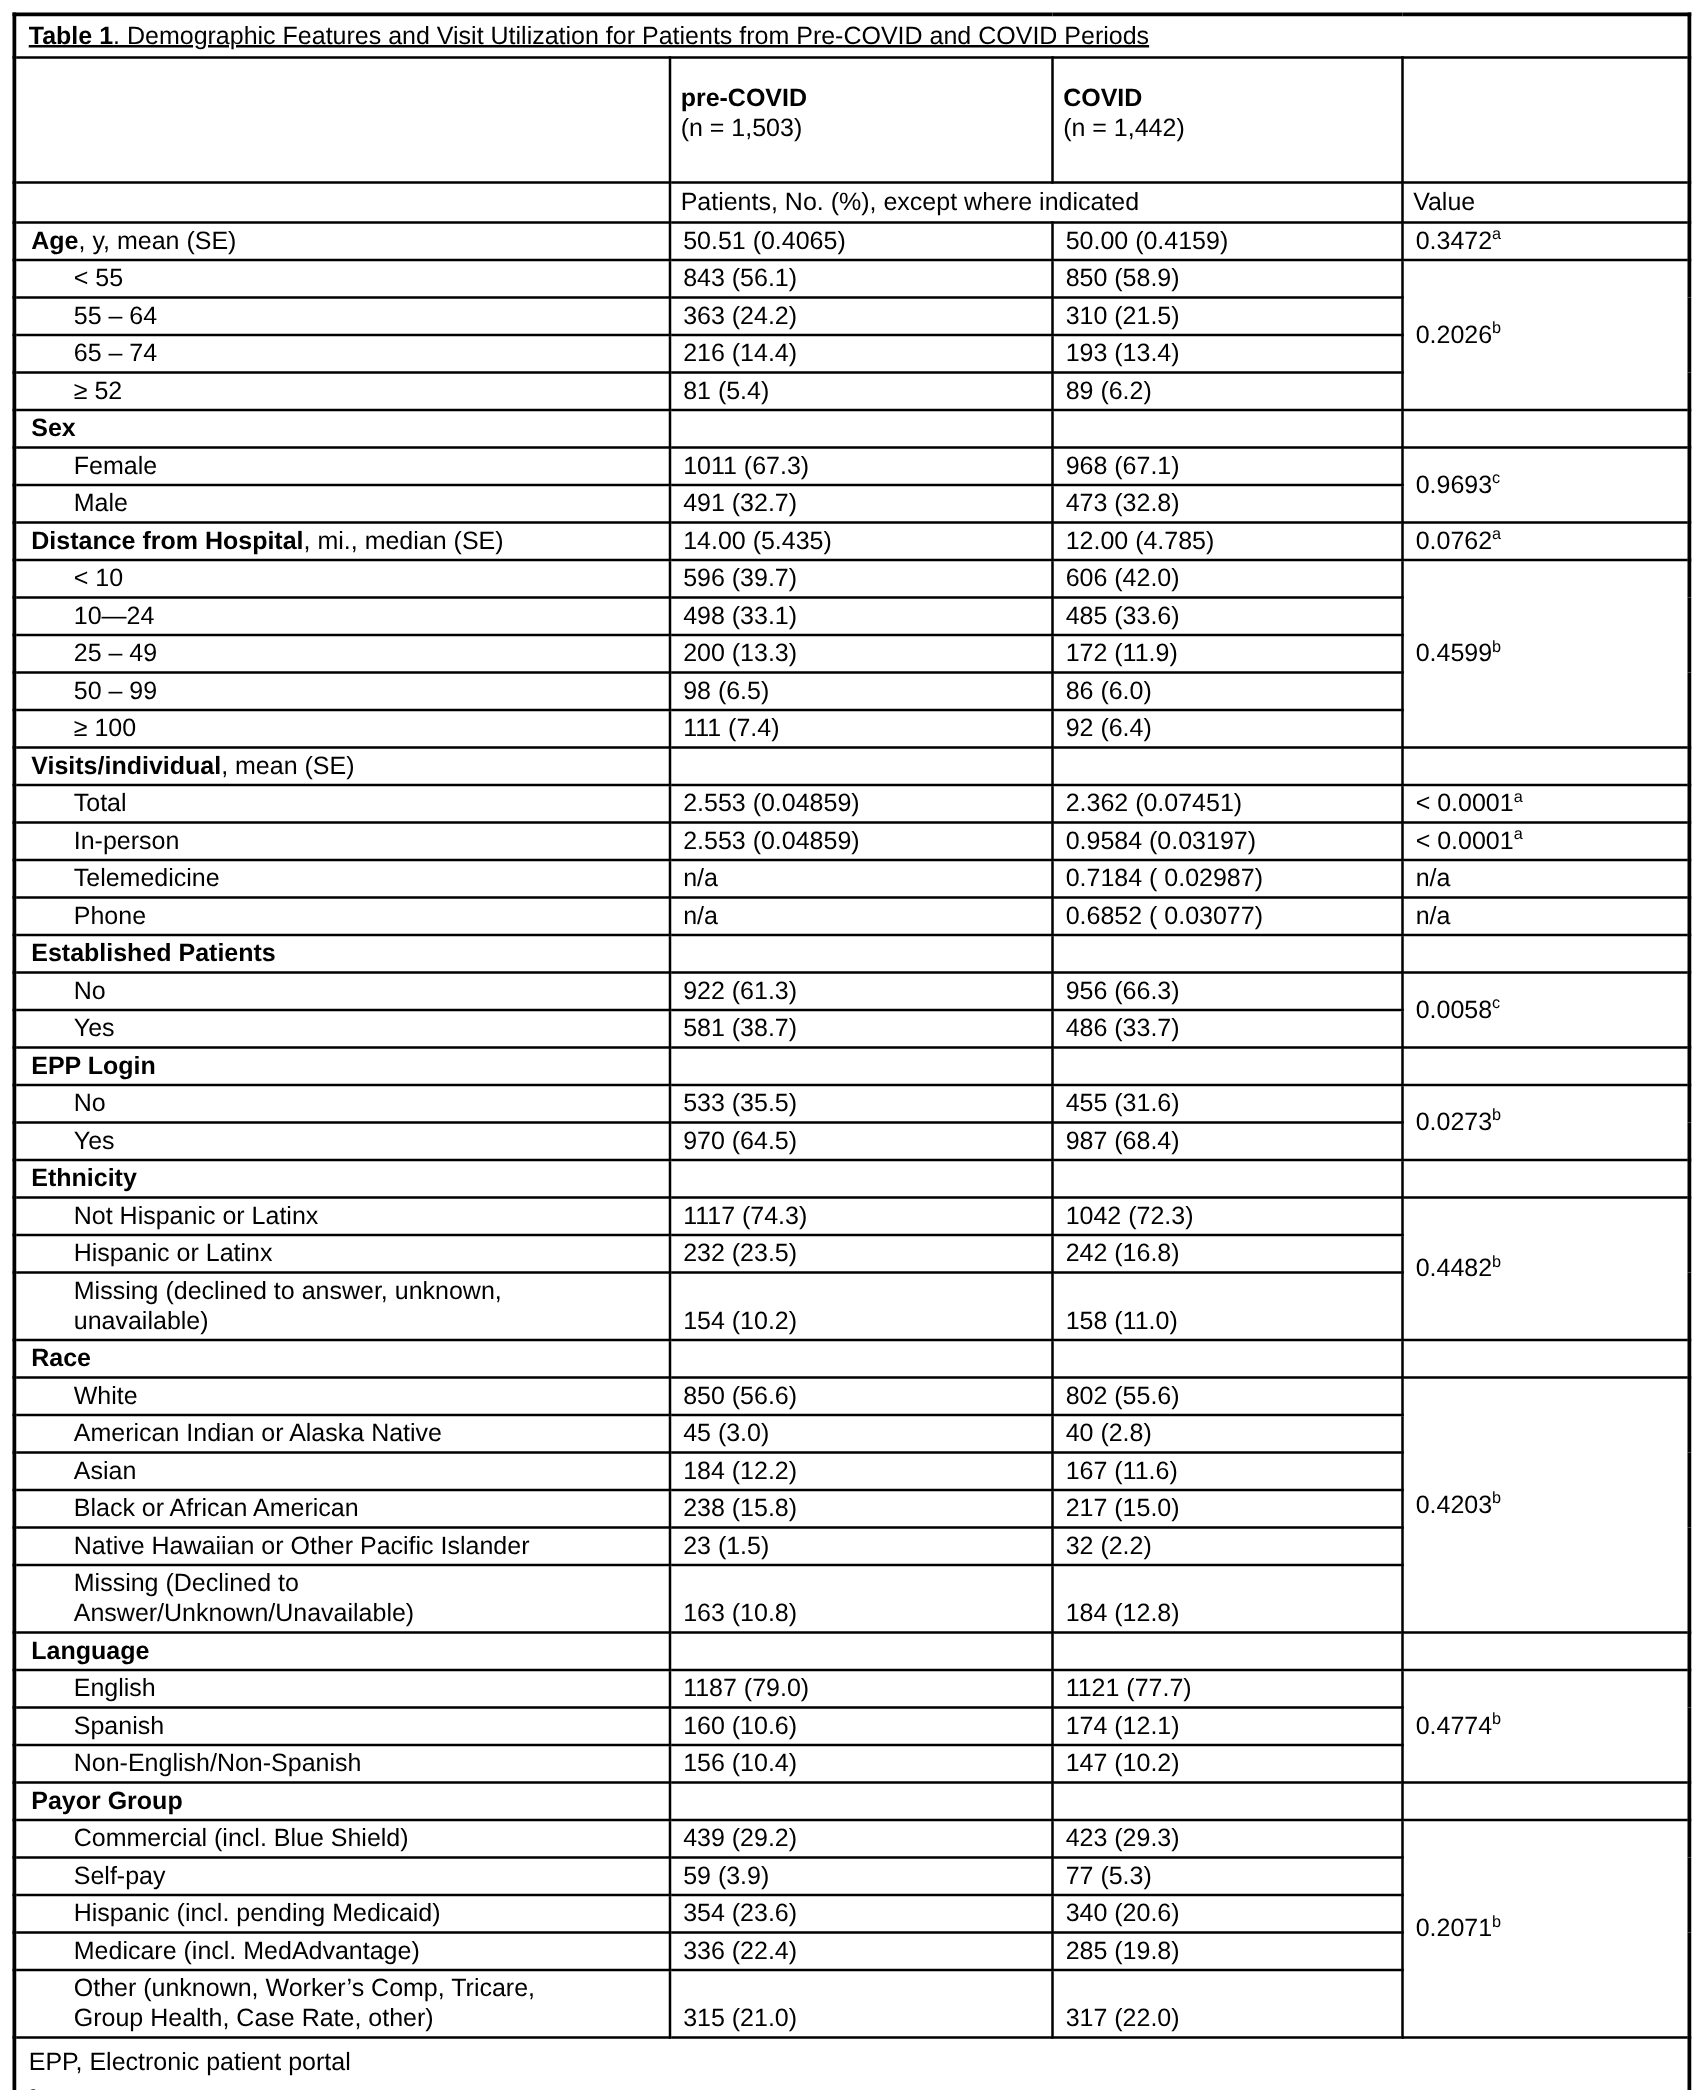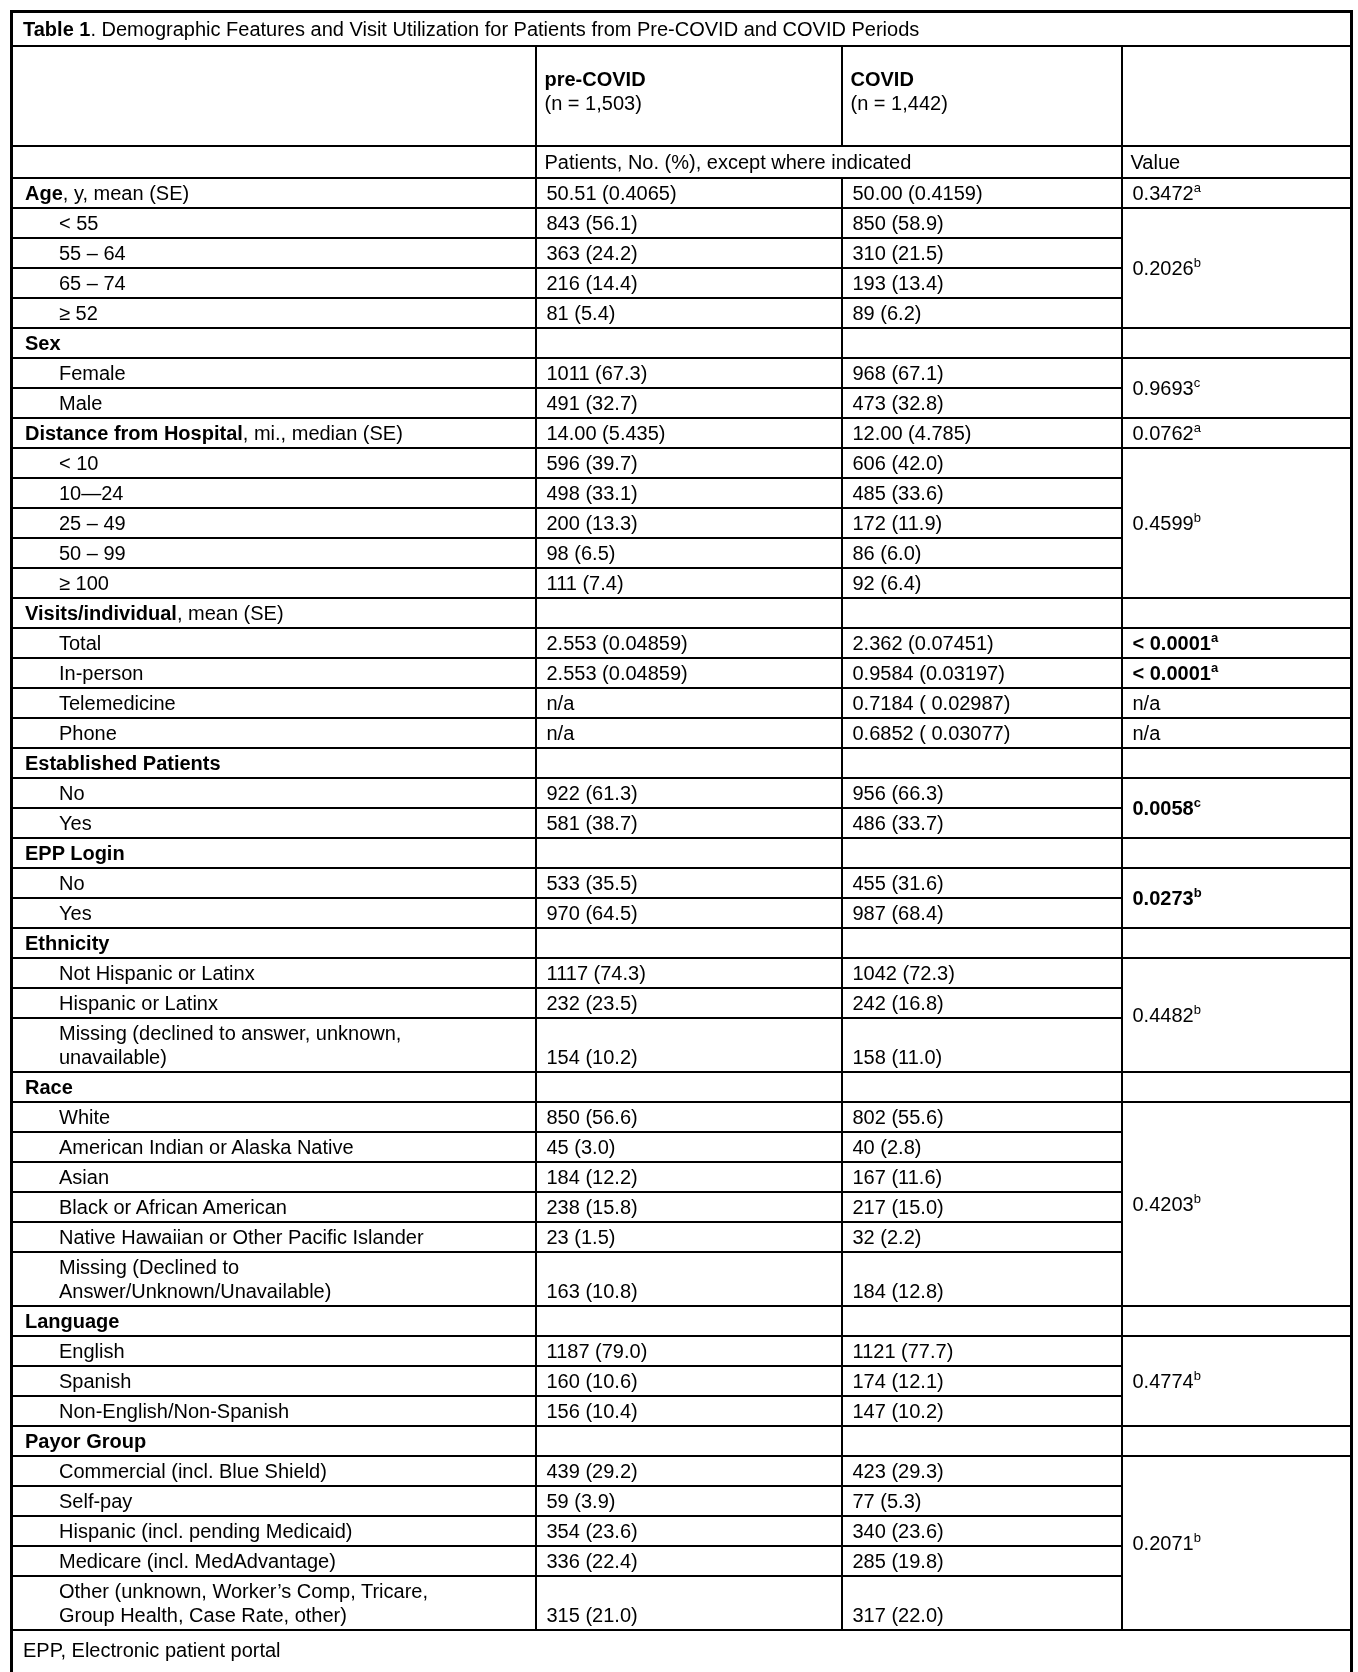--- a/index.html
+++ b/index.html
@@ -1,29 +1,29 @@
 <!DOCTYPE html>
 <html><head>
 <meta charset="utf-8">
 <style>
   html,body{margin:0;padding:0;background:#fff;}
   body{width:1358px;height:1672px;color:#000;font-family:"Liberation Sans",sans-serif;}
   .wrap{padding:10px 8px 0 10px;}
   table{border-collapse:collapse;table-layout:fixed;width:1340px;border:3px solid #000;}
   td{border:2px solid #000;font-size:20px;line-height:24px;padding:2px 8px;vertical-align:bottom;word-wrap:break-word;}
-  .title-cell{padding:4px 10px;vertical-align:middle;}
+  .title-cell{padding:4px 10px;vertical-align:middle;text-decoration:underline;}
   .hdr{vertical-align:top;height:76px;padding-top:20px;}
   .hdr .grp{font-weight:bold;}
   .subhdr td{height:26px;vertical-align:middle;margin-top:48px;}
   .lbl{padding-left:12px;}
   .lbl.sub{padding-left:46px;}
   .num{padding-left:10px;}
   .val{padding-left:10px;}
   .mid{vertical-align:middle;}
-  .bold{font-weight:bold;margin-left:20px;}
+  .bold{font-weight:normal;margin-left:20px;}
   sup{font-size:13px;line-height:0;}
   .foot-cell{padding:4px 10px 8px;vertical-align:top;}
   .foot-cell div{line-height:30px;}
   b{font-weight:bold;}
 </style>
 </head>
 <body>
 
 <div class="wrap">
   <table>
@@ -290,21 +290,21 @@
           <td class="val mid" rowspan="5">0.2071<sup>b</sup></td>
         </tr>
         <tr>
           <td class="lbl sub">Self-pay</td>
           <td class="num">59 (3.9)</td>
           <td class="num">77 (5.3)</td>
         </tr>
         <tr>
           <td class="lbl sub">Hispanic (incl. pending Medicaid)</td>
           <td class="num">354 (23.6)</td>
-          <td class="num">340 (23.6)</td>
+          <td class="num">340 (20.6)</td>
         </tr>
         <tr>
           <td class="lbl sub">Medicare (incl. MedAdvantage)</td>
           <td class="num">336 (22.4)</td>
           <td class="num">285 (19.8)</td>
         </tr>
         <tr>
           <td class="lbl sub">Other (unknown, Worker’s Comp, Tricare,<br>Group Health, Case Rate, other)</td>
           <td class="num">315 (21.0)</td>
           <td class="num">317 (22.0)</td>

